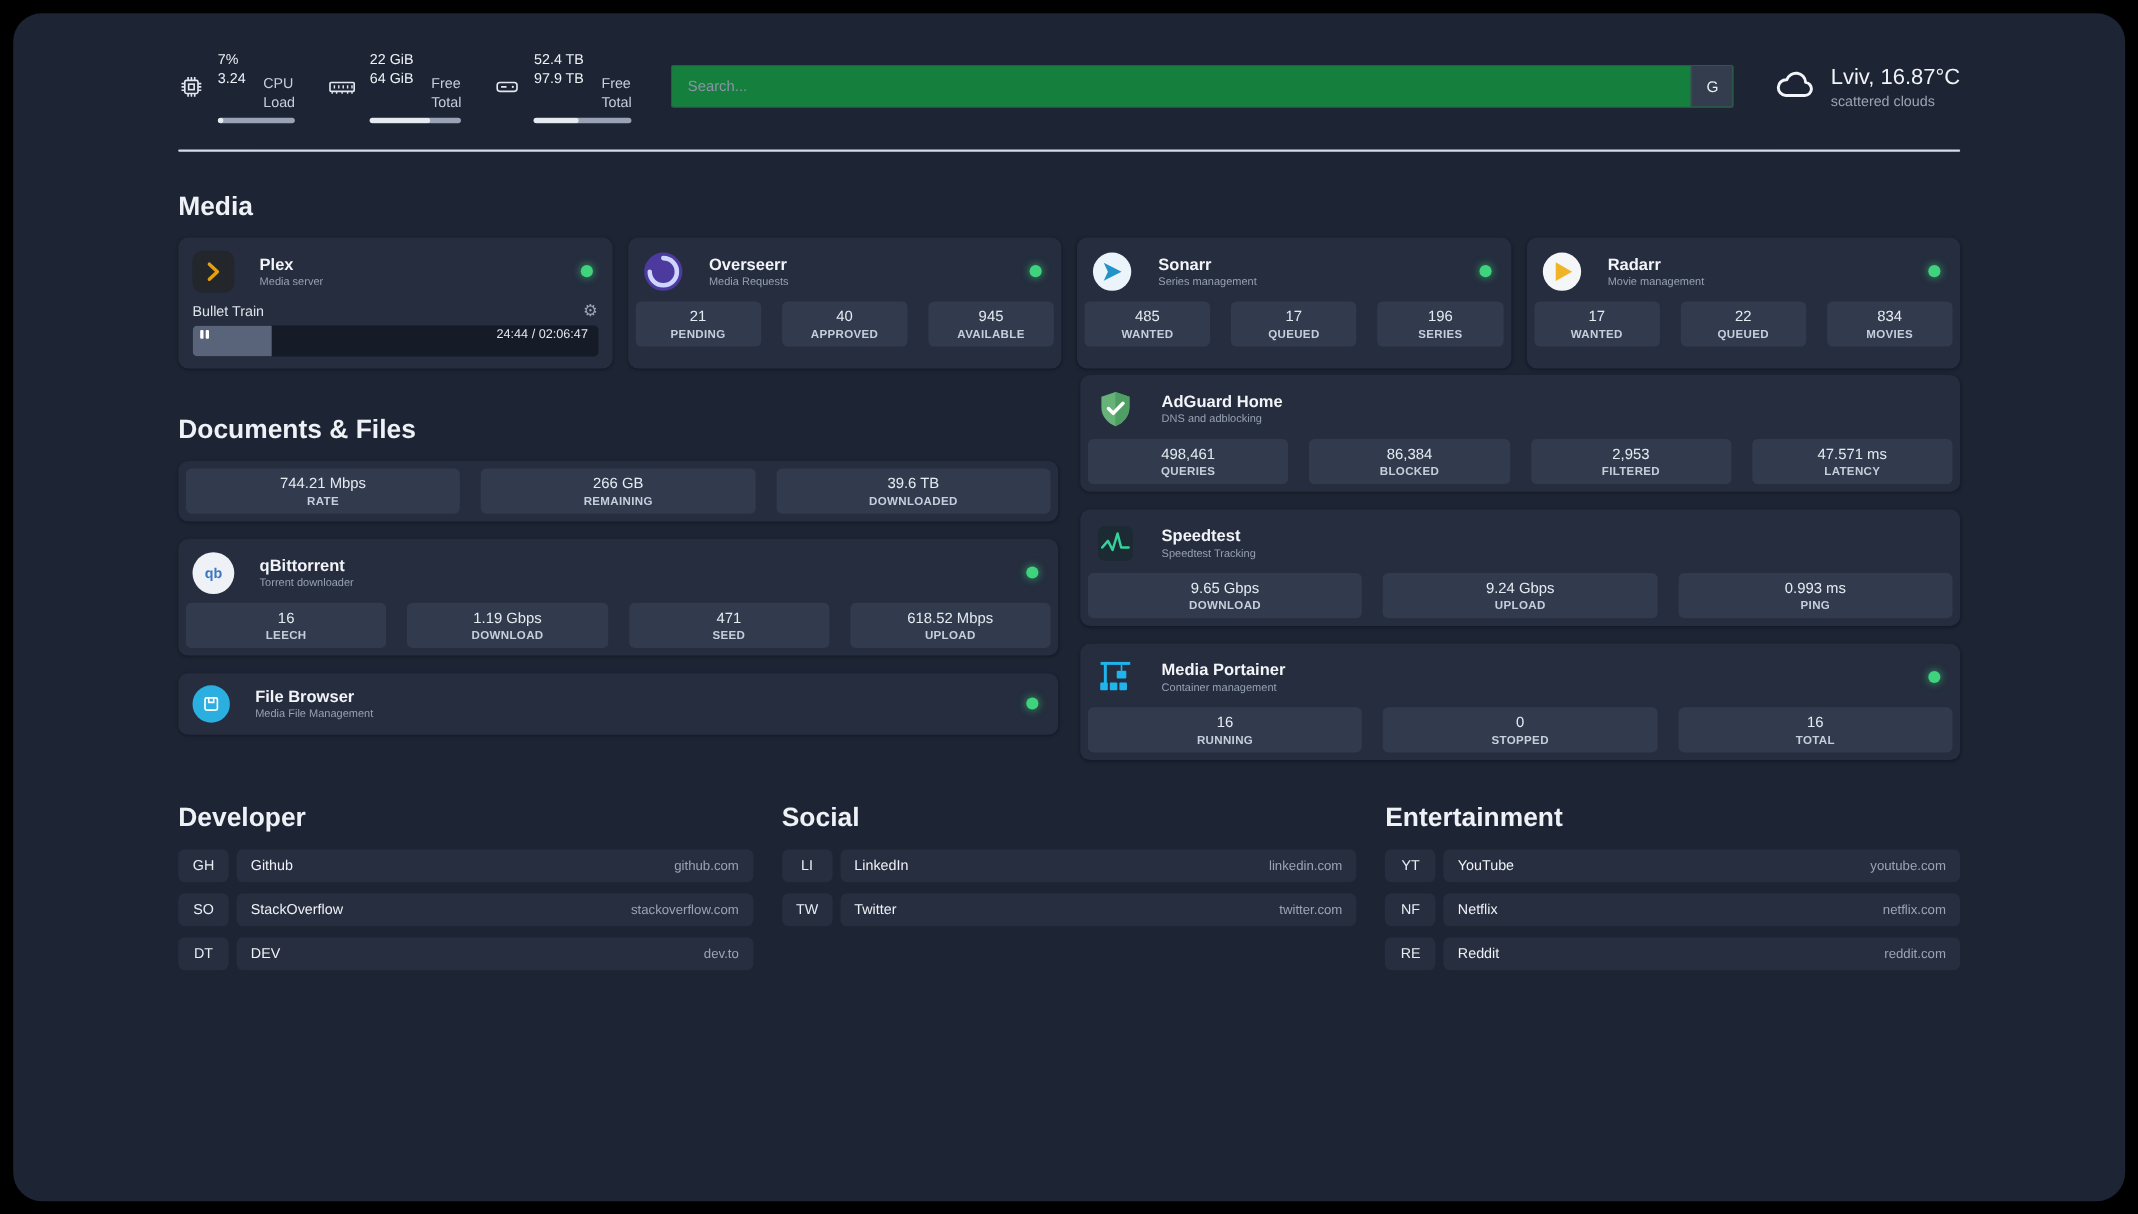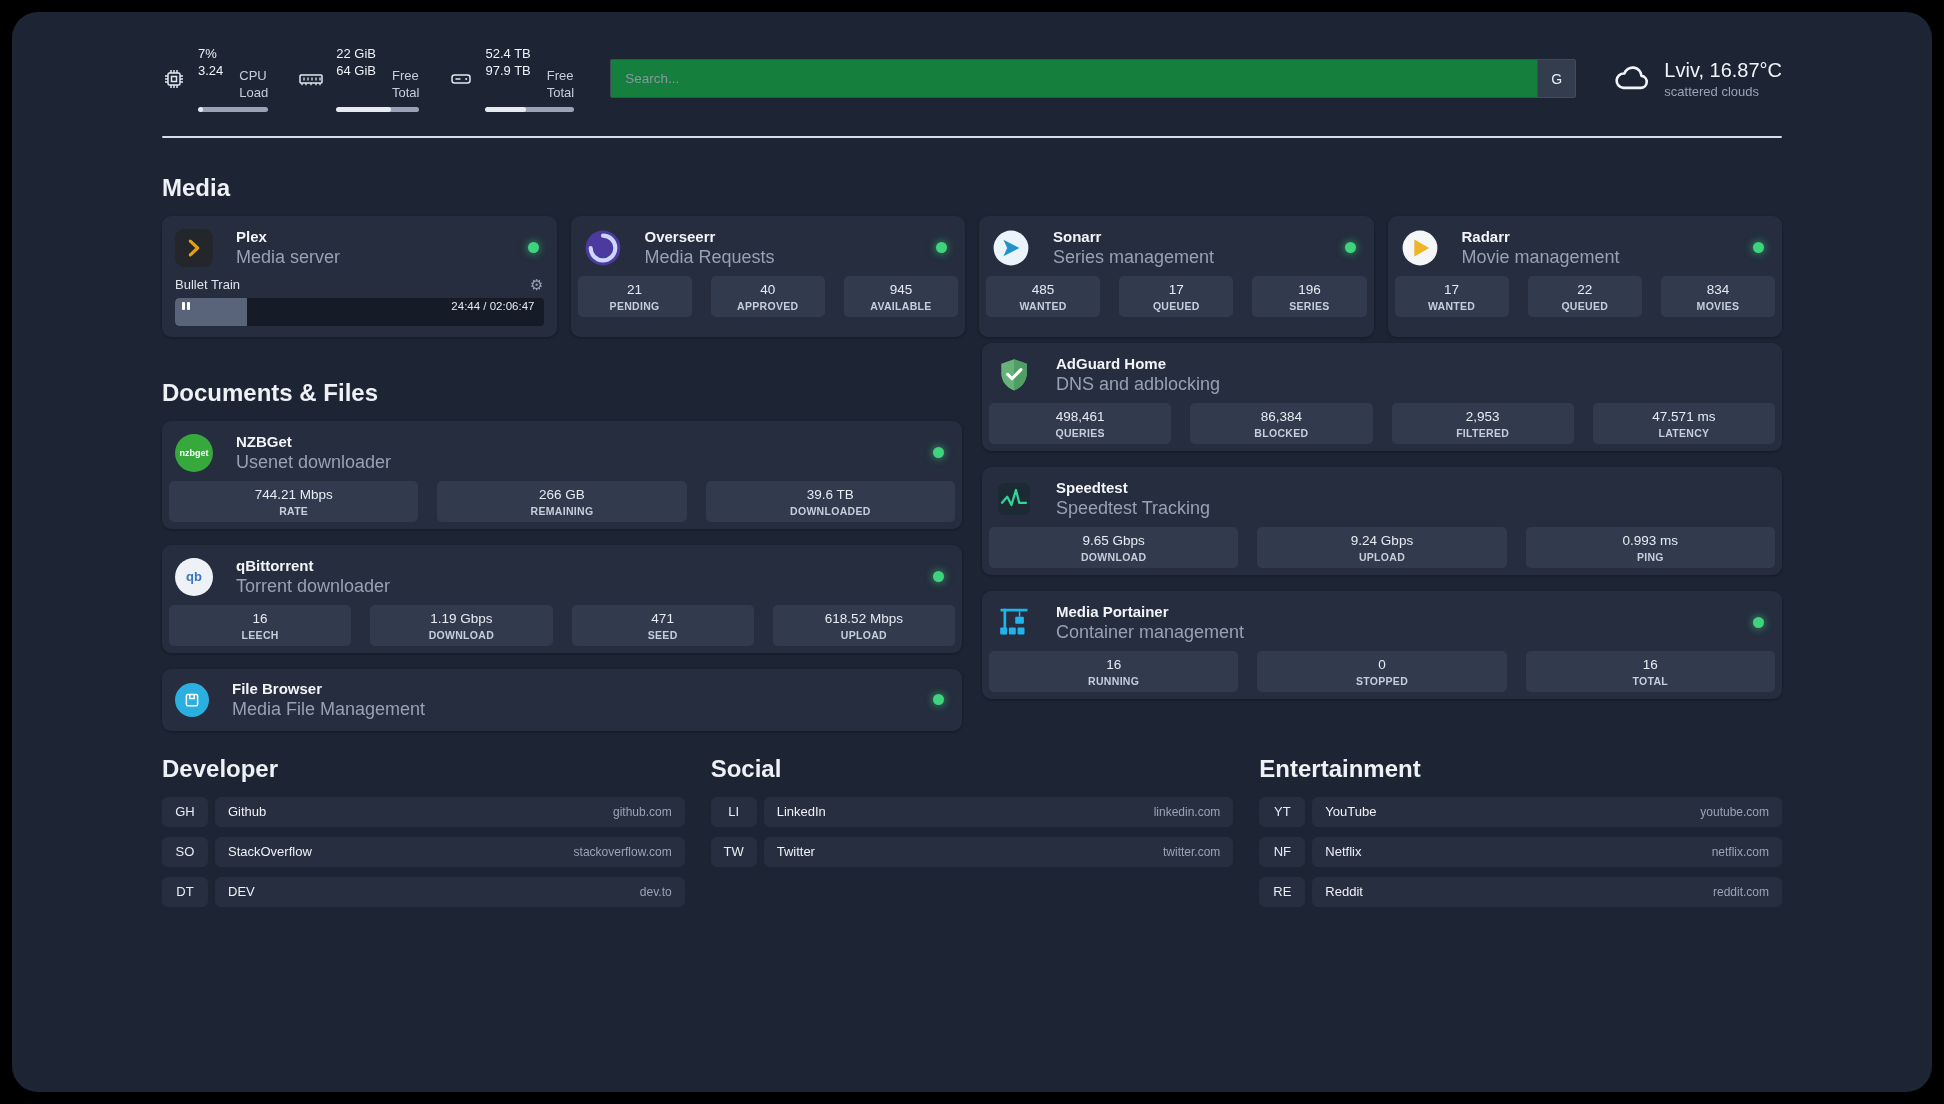--- a/index.html
+++ b/index.html
@@ -40,21 +40,21 @@
   .cols { display:grid; grid-template-columns:1fr 1fr; gap:20px; margin-top:6px; }
   .stack { display:flex; flex-direction:column; gap:16px; }
 
   
   .card { background:#252d3e; border-radius:9px; padding:7px; box-shadow:0 1px 3px rgba(0,0,0,.3); cursor:pointer; }
   .card-header { display:flex; align-items:center; gap:23px; padding:5px 6px 8px; }
   .card.compact .card-header { padding:4px 6px; }
   .app-icon { width:38px; height:38px; flex:none; display:flex; align-items:center; justify-content:center; }
   .card-titles { min-width:0; }
   .svc-name { font-size:15px; font-weight:600; color:#f2f4f8; }
-  .svc-desc { font-size:18px; color:#97a1b4; margin-top:2px; }
+  .svc-desc { font-size:10px; color:#97a1b4; margin-top:2px; }
   .status-dot { width:11px; height:11px; border-radius:50%; background:#3ed37c;
     box-shadow:0 0 8px rgba(62,211,124,.75); margin-left:auto; margin-right:5px; flex:none; }
 
   .stat-row { display:flex; gap:19px; }
   .stat { flex:1; background:#323b4d; border-radius:5px; text-align:center; padding:6px 2px 5px; }
   .stat-value { font-size:13.5px; color:#e6ebf2; }
   .stat-label { font-size:10.5px; font-weight:700; color:#c6cedb; margin-top:3px; letter-spacing:.3px; }
 
   
   .player { padding:1px 6px 4px; }
@@ -71,21 +71,21 @@
   .icon-box { border-radius:9px; width:38px; height:38px; display:flex; align-items:center; justify-content:center; }
   .plex-bg { background:#23262b; }
   .circle { border-radius:50%; width:38px; height:38px; display:flex; align-items:center; justify-content:center; }
   .nzb-bg { background:#37a93c; }
   .nzb-text { color:#fff; font-size:9px; font-weight:700; }
   .qb-bg { background:#eef2f6; }
   .qb-text { color:#3c76c2; font-size:13px; font-weight:700; }
   .fb-bg { background:#2baee0; }
 
   
-  .bookmarks { display:grid; grid-template-columns:repeat(3,1fr); gap:26px; margin-top:24px; padding-bottom:40px; }
+  .bookmarks { display:grid; grid-template-columns:repeat(3,1fr); gap:26px; margin-top:39px; padding-bottom:40px; }
   .bm-item { display:flex; gap:7px; margin-bottom:10px; cursor:pointer; }
   .bm-abbr { width:46px; height:30px; background:#262e3f; border-radius:6px; display:flex;
     align-items:center; justify-content:center; font-size:13px; color:#e8edf4; flex:none; }
   .bm-bar { flex:1; height:30px; background:#262e3f; border-radius:6px; display:flex;
     align-items:center; justify-content:space-between; padding:0 13px; }
   .bm-name { font-size:13px; color:#eef1f6; }
   .bm-url { font-size:12px; color:#9aa4b6; }
 </style>
 </head>
 <body>
@@ -312,30 +312,20 @@
       </div>
     </div>
   </div>
 
   <div class="cols">
     <div>
       <h2 class="section-title">Documents &amp; Files</h2>
       <div class="stack">
 
         <div class="card">
-          <div class="card-header">
-            <div class="app-icon circle nzb-bg">
-              <span class="nzb-text">nzbget</span>
-            </div>
-            <div class="card-titles">
-              <div class="svc-name">NZBGet</div>
-              <div class="svc-desc">Usenet downloader</div>
-            </div>
-            <span class="status-dot"></span>
-          </div>
           <div class="stat-row">
             <div class="stat">
               <div class="stat-value">744.21 Mbps</div>
               <div class="stat-label">RATE</div>
             </div>
             <div class="stat">
               <div class="stat-value">266 GB</div>
               <div class="stat-label">REMAINING</div>
             </div>
             <div class="stat">

